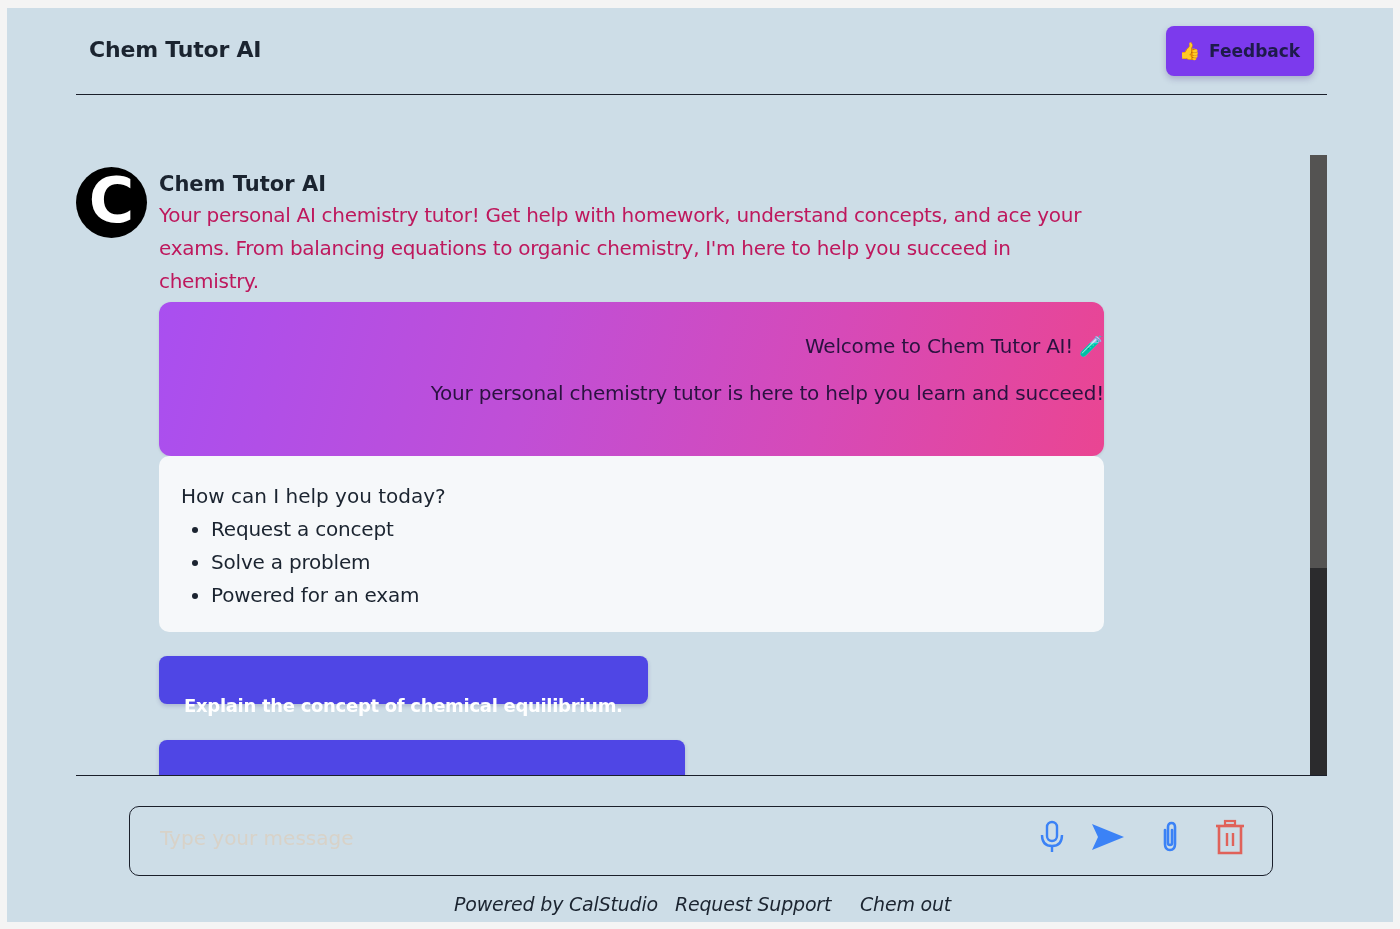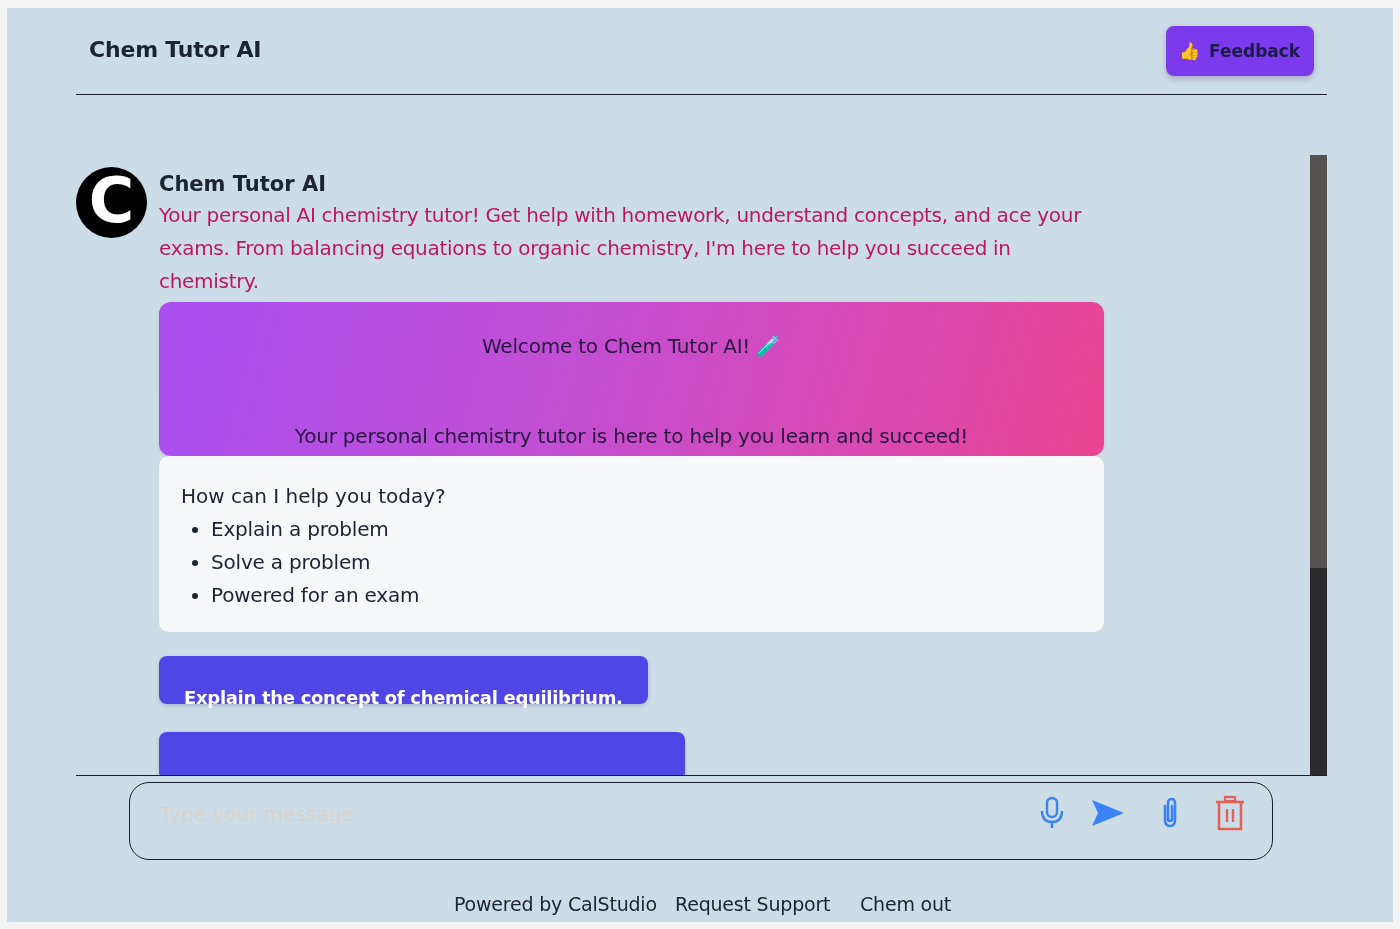--- a/index.html
+++ b/index.html
@@ -125,25 +125,24 @@
     }
     .welcome-card {
       margin-top: 4px;
       width: 945px;
       height: 154px;
       border-radius: 12px;
       background: linear-gradient(105deg, #a94ff0 0%, #c04fd6 40%, #d64ab8 70%, #ea4592 100%);
       box-shadow: 0 1px 3px rgba(0,0,0,0.1);
       display: flex;
       flex-direction: column;
-      align-items: center;
+      align-items: flex-end;
       justify-content: flex-start;
       color: #2a1240;
       font-size: 20px;
-      gap: 43px;
     }
     .welcome-title { margin-top: 32px; letter-spacing: -0.2px; }
     .welcome-sub { margin-top: 23px; letter-spacing: -0.2px; }
     .help-card {
       width: 945px;
       height: 176px;
       border-radius: 10px;
       background: #f6f8fa;
       box-sizing: border-box;
       padding: 24px 22px;
@@ -154,45 +153,45 @@
     .help-card ul {
       margin: 0;
       padding-left: 30px;
     }
     .help-card li { letter-spacing: -0.2px; }
     .suggest-btn {
       display: inline-block;
       margin-top: 24px;
       height: 48px;
       box-sizing: border-box;
-      padding: 8px 25px;
+      padding: 16px 25px;
       line-height: 67px;
       background: #4f46e5;
       color: #fff;
       font-weight: bold;
       font-size: 18px;
       border-radius: 8px;
       box-shadow: 0 2px 4px rgba(40, 30, 120, 0.2);
       cursor: pointer;
       letter-spacing: -0.3px;
     }
     .suggest-btn.second {
       width: 526px;
       margin-top: 24px;
     }
 
     
     .input-bar {
       position: absolute;
       left: 122px;
-      top: 774px;
+      top: 798px;
       width: 1144px;
-      height: 78px;
+      height: 70px;
       border: 1.5px solid #1a1f2b;
-      border-radius: 20px;
+      border-radius: 10px;
       box-sizing: border-box;
     }
     .msg-input {
       position: absolute;
       left: 28px;
       top: 0;
       width: 840px;
       height: 59px;
       border: none;
       background: transparent;
@@ -215,20 +214,21 @@
 
     
     .footer {
       position: absolute;
       left: 0;
       top: 885px;
       width: 1386px;
       height: 26px;
       font-size: 19px;
       color: #1b2430;
+      font-style: italic;
     }
     .footer span {
       position: absolute;
       top: 0;
       white-space: nowrap;
       letter-spacing: -0.2px;
     }
   </style>
 </head>
 <body>
@@ -253,21 +253,21 @@
       <div class="bot-desc">Your personal AI chemistry tutor! Get help with homework, understand concepts, and ace your exams. From balancing equations to organic chemistry, I'm here to help you succeed in chemistry.</div>
 
       <div class="welcome-card">
         <div class="welcome-title">Welcome to Chem Tutor AI! 🧪</div>
         <div class="welcome-sub">Your personal chemistry tutor is here to help you learn and succeed!</div>
       </div>
 
       <div class="help-card">
         <div>How can I help you today?</div>
         <ul>
-          <li>Explain a problem</li>
+          <li>Request a concept</li>
           <li>Solve a problem</li>
           <li>Powered for an exam</li>
         </ul>
       </div>
 
       <div>
         <div class="suggest-btn">Explain the concept of chemical equilibrium.</div>
       </div>
       <div>
         <div class="suggest-btn second"></div>

